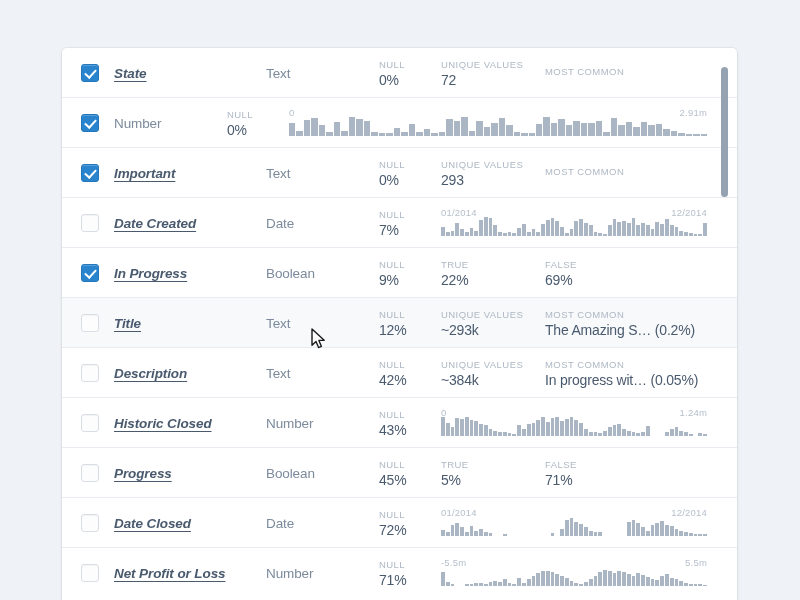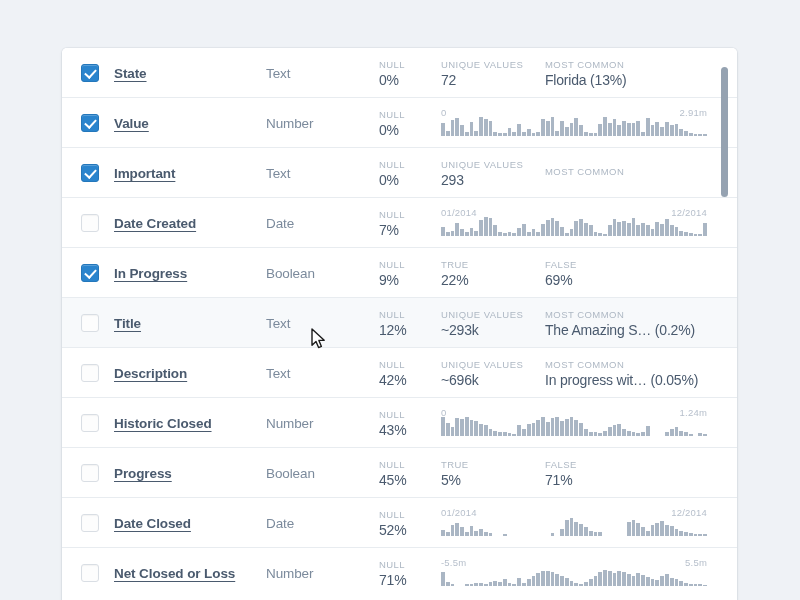--- a/index.html
+++ b/index.html
@@ -82,20 +82,21 @@
     height: 9px;
     border: solid #ffffff;
     border-width: 0 2px 2px 0;
     transform: rotate(43deg);
   }
 
   
   .name-cell {
     flex: 0 0 152px;
     width: 152px;
+    font-style: italic;
   }
   .field-name {
     font-size: 13.5px;
     font-weight: bold;
     color: #4a5a6e;
     text-decoration: underline;
     text-underline-offset: 3px;
     letter-spacing: -0.1px;
     cursor: pointer;
     display: inline-block;
@@ -220,28 +221,26 @@
         <div class="stat null-cell">
           <div class="stat-label">NULL</div>
           <div class="stat-value">0%</div>
         </div>
         <div class="stat mid-cell">
           <div class="stat-label">UNIQUE VALUES</div>
           <div class="stat-value">72</div>
         </div>
         <div class="stat last-cell">
           <div class="stat-label">MOST COMMON</div>
-          <div class="stat-value">Florida (13%)</div>
         </div>
       </div>
       <div class="field-row">
         <div class="cb-cell">
           <div class="checkbox checked"></div>
         </div>
-        <div class="name-cell"><span class="field-name">Value</span></div>
         <div class="type-cell"><span class="field-type">Number</span></div>
         <div class="stat null-cell">
           <div class="stat-label">NULL</div>
           <div class="stat-value">0%</div>
         </div>
         <div class="hist-cell">
           <div class="hist-axis left">0</div>
           <div class="hist-axis right">2.91m</div>
           <div class="hist-bars">
             <div class="bar" style="height: 58%;"></div>
@@ -437,21 +436,21 @@
           <div class="checkbox"></div>
         </div>
         <div class="name-cell"><span class="field-name">Description</span></div>
         <div class="type-cell"><span class="field-type">Text</span></div>
         <div class="stat null-cell">
           <div class="stat-label">NULL</div>
           <div class="stat-value">42%</div>
         </div>
         <div class="stat mid-cell">
           <div class="stat-label">UNIQUE VALUES</div>
-          <div class="stat-value">~696k</div>
+          <div class="stat-value">~384k</div>
         </div>
         <div class="stat last-cell">
           <div class="stat-label">MOST COMMON</div>
           <div class="stat-value">In progress wit… (0.05%)</div>
         </div>
       </div>
       <div class="field-row">
         <div class="cb-cell">
           <div class="checkbox"></div>
         </div>
@@ -544,21 +543,21 @@
         </div>
       </div>
       <div class="field-row">
         <div class="cb-cell">
           <div class="checkbox"></div>
         </div>
         <div class="name-cell"><span class="field-name">Date Closed</span></div>
         <div class="type-cell"><span class="field-type">Date</span></div>
         <div class="stat null-cell">
           <div class="stat-label">NULL</div>
-          <div class="stat-value">52%</div>
+          <div class="stat-value">72%</div>
         </div>
         <div class="hist-cell">
           <div class="hist-axis left">01/2014</div>
           <div class="hist-axis right">12/2014</div>
           <div class="hist-bars">
             <div class="bar" style="height: 26%;"></div>
             <div class="bar" style="height: 14%;"></div>
             <div class="bar" style="height: 46%;"></div>
             <div class="bar" style="height: 58%;"></div>
             <div class="bar" style="height: 38%;"></div>
@@ -613,21 +612,21 @@
             <div class="bar" style="height: 8%;"></div>
             <div class="bar" style="height: 8%;"></div>
             <div class="bar" style="height: 6%;"></div>
           </div>
         </div>
       </div>
       <div class="field-row">
         <div class="cb-cell">
           <div class="checkbox"></div>
         </div>
-        <div class="name-cell"><span class="field-name">Net Closed or Loss</span></div>
+        <div class="name-cell"><span class="field-name">Net Profit or Loss</span></div>
         <div class="type-cell"><span class="field-type">Number</span></div>
         <div class="stat null-cell">
           <div class="stat-label">NULL</div>
           <div class="stat-value">71%</div>
         </div>
         <div class="hist-cell">
           <div class="hist-axis left">-5.5m</div>
           <div class="hist-axis right">5.5m</div>
           <div class="hist-bars">
             <div class="bar" style="height: 62%;"></div>

